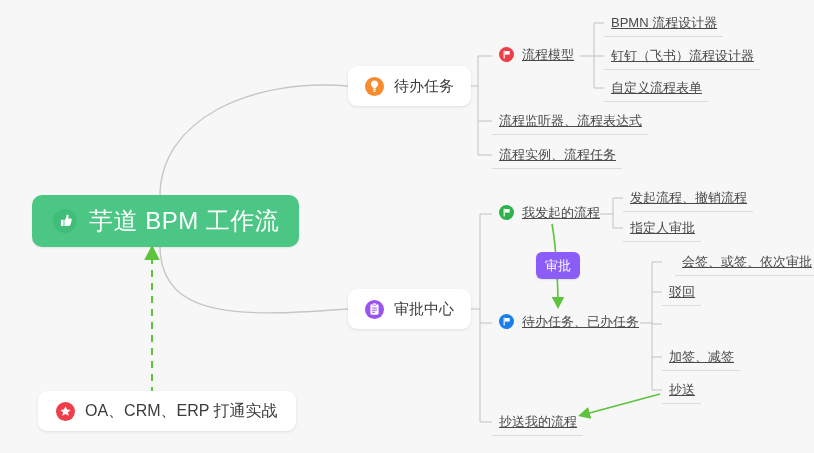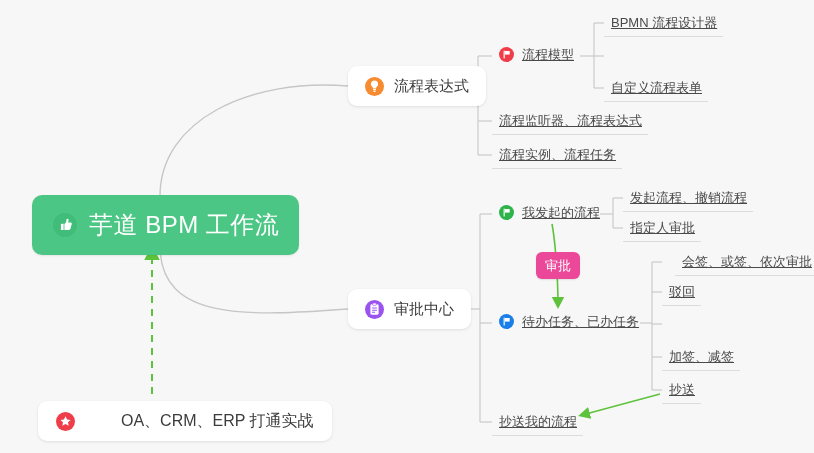--- a/index.html
+++ b/index.html
@@ -35,21 +35,21 @@
     align-items: center;
     white-space: nowrap;
     box-sizing: border-box;
   }
 
   
   .root-node {
     background: #4cc684;
     border-radius: 10px;
     padding: 0 20px;
-    height: 60px;
+    height: 52px;
     color: #ffffff;
     font-size: 24px;
     letter-spacing: 0.5px;
     box-shadow: 0 1px 2px rgba(0,0,0,0.08);
   }
   .root-node .label { margin-left: 11px; }
 
   
   .card-node {
     background: #ffffff;
@@ -77,21 +77,21 @@
     align-items: center;
   }
   .text-node.underlined {
     border-bottom: 1px solid #dcdcdc;
   }
   .text-node .label { display: inline-block; text-decoration: underline; }
   .text-node.has-icon .label { margin-left: 8px; }
 
   
   .tag-node {
-    background: #ec4899;
+    background: #8b5cf6;
     color: #ffffff;
     font-size: 13px;
     border-radius: 6px;
     height: 27px;
     padding: 8px 9px;
     justify-content: flex-start;
     box-shadow: 0 1px 2px rgba(0,0,0,0.10);
   }
 
   
@@ -182,36 +182,39 @@
 
   <div class="node card-node" style="left:348px; top:66px;">
     <span class="icon sz-md">
       <svg width="19" height="19" viewBox="0 0 19 19">
         <circle cx="9.5" cy="9.5" r="9.5" fill="#f78b30"></circle>
         <path d="M9.5 3.6 a3.6 3.6 0 0 1 2.2 6.5 c-0.5 0.4 -0.75 0.8 -0.8 1.35 h-2.8 c-0.05 -0.55 -0.3 -0.95 -0.8 -1.35 A3.6 3.6 0 0 1 9.5 3.6 z" fill="#ffffff"></path>
         <rect x="8.0" y="12.1" width="3.0" height="1.15" rx="0.55" fill="#ffffff"></rect>
         <rect x="8.35" y="13.8" width="2.3" height="1.1" rx="0.55" fill="#ffffff"></rect>
       </svg>
     </span>
-    <span class="label">流程表达式</span>
+    <span class="label">待办任务</span>
   </div>
 
   <div class="node text-node has-icon" style="left:492px; top:41px;">
     <span class="icon sz-sm">
       <svg width="15" height="15" viewBox="0 0 15 15">
         <circle cx="7.5" cy="7.5" r="7.5" fill="#ef3e4a"></circle>
         <rect x="4.6" y="3.5" width="1.15" height="8.0" rx="0.55" fill="#ffffff"></rect>
         <path d="M6.0 4.0 h4.7 v3.6 h-4.7 z" fill="#ffffff"></path>
       </svg>
     </span>
     <span class="label">流程模型</span>
   </div>
 
   <div class="node text-node underlined" style="left:604px; top:10px;">
     <span class="label">BPMN 流程设计器</span>
+  </div>
+  <div class="node text-node underlined" style="left:604px; top:43px;">
+    <span class="label">钉钉（飞书）流程设计器</span>
   </div>
   <div class="node text-node underlined" style="left:604px; top:75px;align-items:center;">
     <span class="label">自定义流程表单</span>
   </div>
 
   <div class="node text-node underlined" style="left:492px; top:108px;">
     <span class="label">流程监听器、流程表达式</span>
   </div>
   <div class="node text-node underlined" style="left:492px; top:142px;">
     <span class="label">流程实例、流程任务</span>
@@ -274,21 +277,21 @@
     <span class="label">加签、减签</span>
   </div>
   <div class="node text-node underlined" style="left:662px; top:377px;">
     <span class="label">抄送</span>
   </div>
 
   <div class="node text-node underlined" style="left:492px; top:409px;align-items:center;">
     <span class="label">抄送我的流程</span>
   </div>
 
-  <div class="node card-node bottom-card" style="left:38px; top:401px;gap:36px;">
+  <div class="node card-node bottom-card" style="left:38px; top:391px;">
     <span class="icon sz-md">
       <svg width="19" height="19" viewBox="0 0 19 19">
         <circle cx="9.5" cy="9.5" r="9.5" fill="#ef3e4a"></circle>
         <path d="M9.5 4.2 l1.55 3.25 3.55 0.45 -2.6 2.45 0.67 3.5 -3.17 -1.75 -3.17 1.75 0.67 -3.5 -2.6 -2.45 3.55 -0.45 z" fill="#ffffff"></path>
       </svg>
     </span>
     <span class="label">OA、CRM、ERP 打通实战</span>
   </div>
 
 </div>

